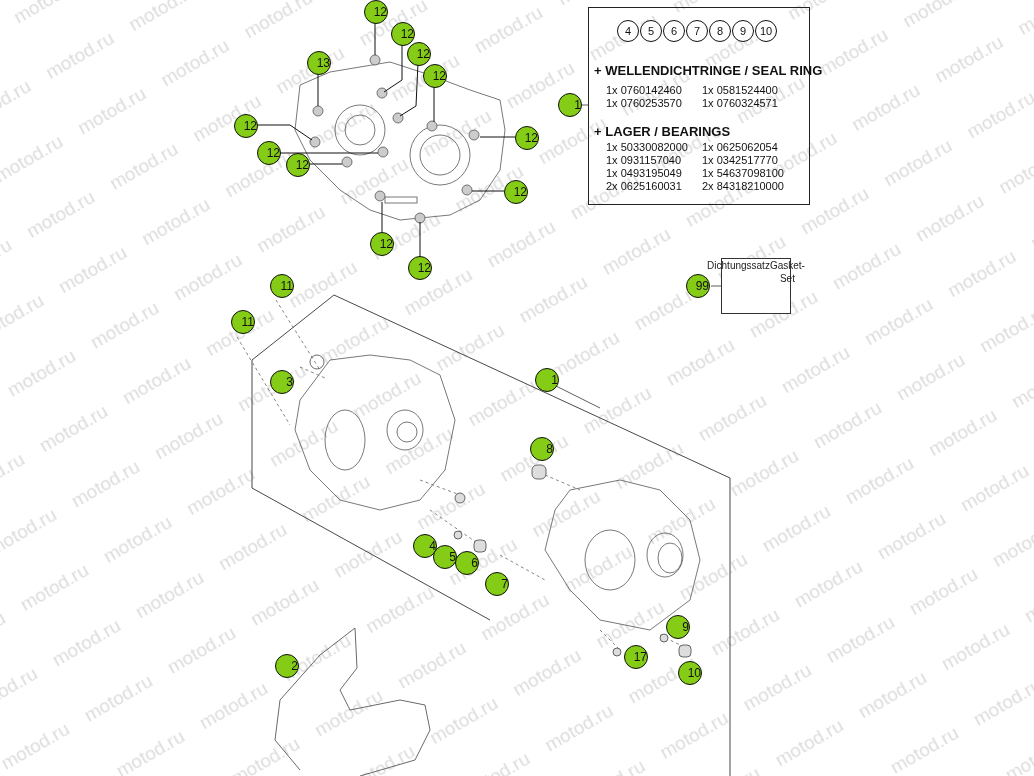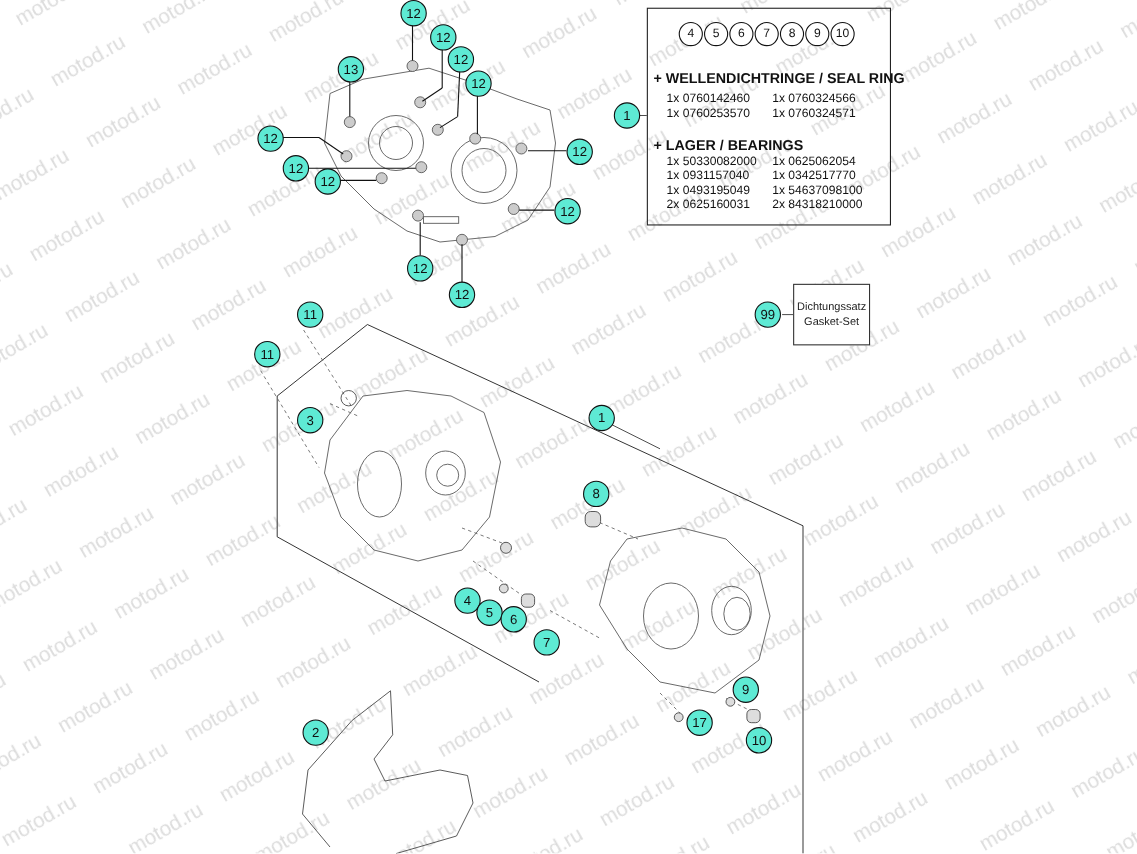--- a/index.html
+++ b/index.html
@@ -1,28 +1,28 @@
 <!DOCTYPE html>
 <html><head>
 <meta charset="utf-8">
 <style>
   html,body{margin:0;padding:0;background:#fff;}
   body{width:1034px;height:776px;position:relative;overflow:hidden;font-family:"Liberation Sans",sans-serif;}
   #wm{position:absolute;left:0;top:0;width:1034px;height:776px;pointer-events:none;}
   #diagram{position:absolute;left:0;top:0;width:1034px;height:776px;}
-  .callout{position:absolute;width:22px;height:22px;border:1.3px solid #111;border-radius:50%;background:#5eead4;
-    font-size:12px;line-height:22px;text-align:center;color:#111;box-sizing:content-box;}
+  .callout{position:absolute;width:22px;height:22px;border:1.3px solid #111;border-radius:50%;background:#84cc16;
+    font-size:12px;line-height:22px;text-align:right;color:#111;box-sizing:content-box;}
   #kit-box{position:absolute;left:588px;top:7px;width:220px;height:196px;border:1.3px solid #222;background:transparent;}
   #kit-callouts{position:absolute;left:28px;top:12px;display:flex;gap:1px;}
   #kit-callouts .c{width:20px;height:20px;border:1.2px solid #111;border-radius:50%;font-size:11px;line-height:20px;text-align:center;color:#111;background:#fff;}
   .kit-head{position:absolute;left:5px;font-size:13px;font-weight:bold;color:#111;white-space:nowrap;}
   .kit-row{position:absolute;left:17px;font-size:11px;color:#111;white-space:nowrap;display:flex;}
   .kit-row span{display:inline-block;width:96px;}
   #gasket-box{position:absolute;left:721px;top:258px;width:68px;height:54px;border:1px solid #333;background:#fff;
-    font-size:10px;text-align:center;color:#222;display:flex;flex-direction:column;justify-content:center;line-height:13px;}
+    font-size:10px;text-align:center;color:#222;display:flex;justify-content:center;line-height:13px;}
 </style>
 </head>
 <body>
 
 <svg id="wm" xmlns="http://www.w3.org/2000/svg">
   <defs>
     <pattern id="wmp" width="96" height="64" patternUnits="userSpaceOnUse" patternTransform="rotate(-30)">
       <text x="4" y="30" font-family="Liberation Sans, sans-serif" font-size="19" fill="#dcdcdc">motod.ru</text>
     </pattern>
   </defs>
@@ -119,21 +119,21 @@
     <div class="c">5</div>
     <div class="c">6</div>
     <div class="c">7</div>
     <div class="c">8</div>
     <div class="c">9</div>
     <div class="c">10</div>
   </div>
   <div class="kit-head" style="top:55px">+ WELLENDICHTRINGE / SEAL RING</div>
   <div class="kit-row" style="top:76px">
     <span>1x 0760142460</span>
-    <span>1x 0760324566</span>
+    <span>1x 0581524400</span>
   </div>
   <div class="kit-row" style="top:89px">
     <span>1x 0760253570</span>
     <span>1x 0760324571</span>
   </div>
   <div class="kit-head" style="top:116px">+ LAGER / BEARINGS</div>
   <div class="kit-row" style="top:133px">
     <span>1x 50330082000</span>
     <span>1x 0625062054</span>
   </div>

